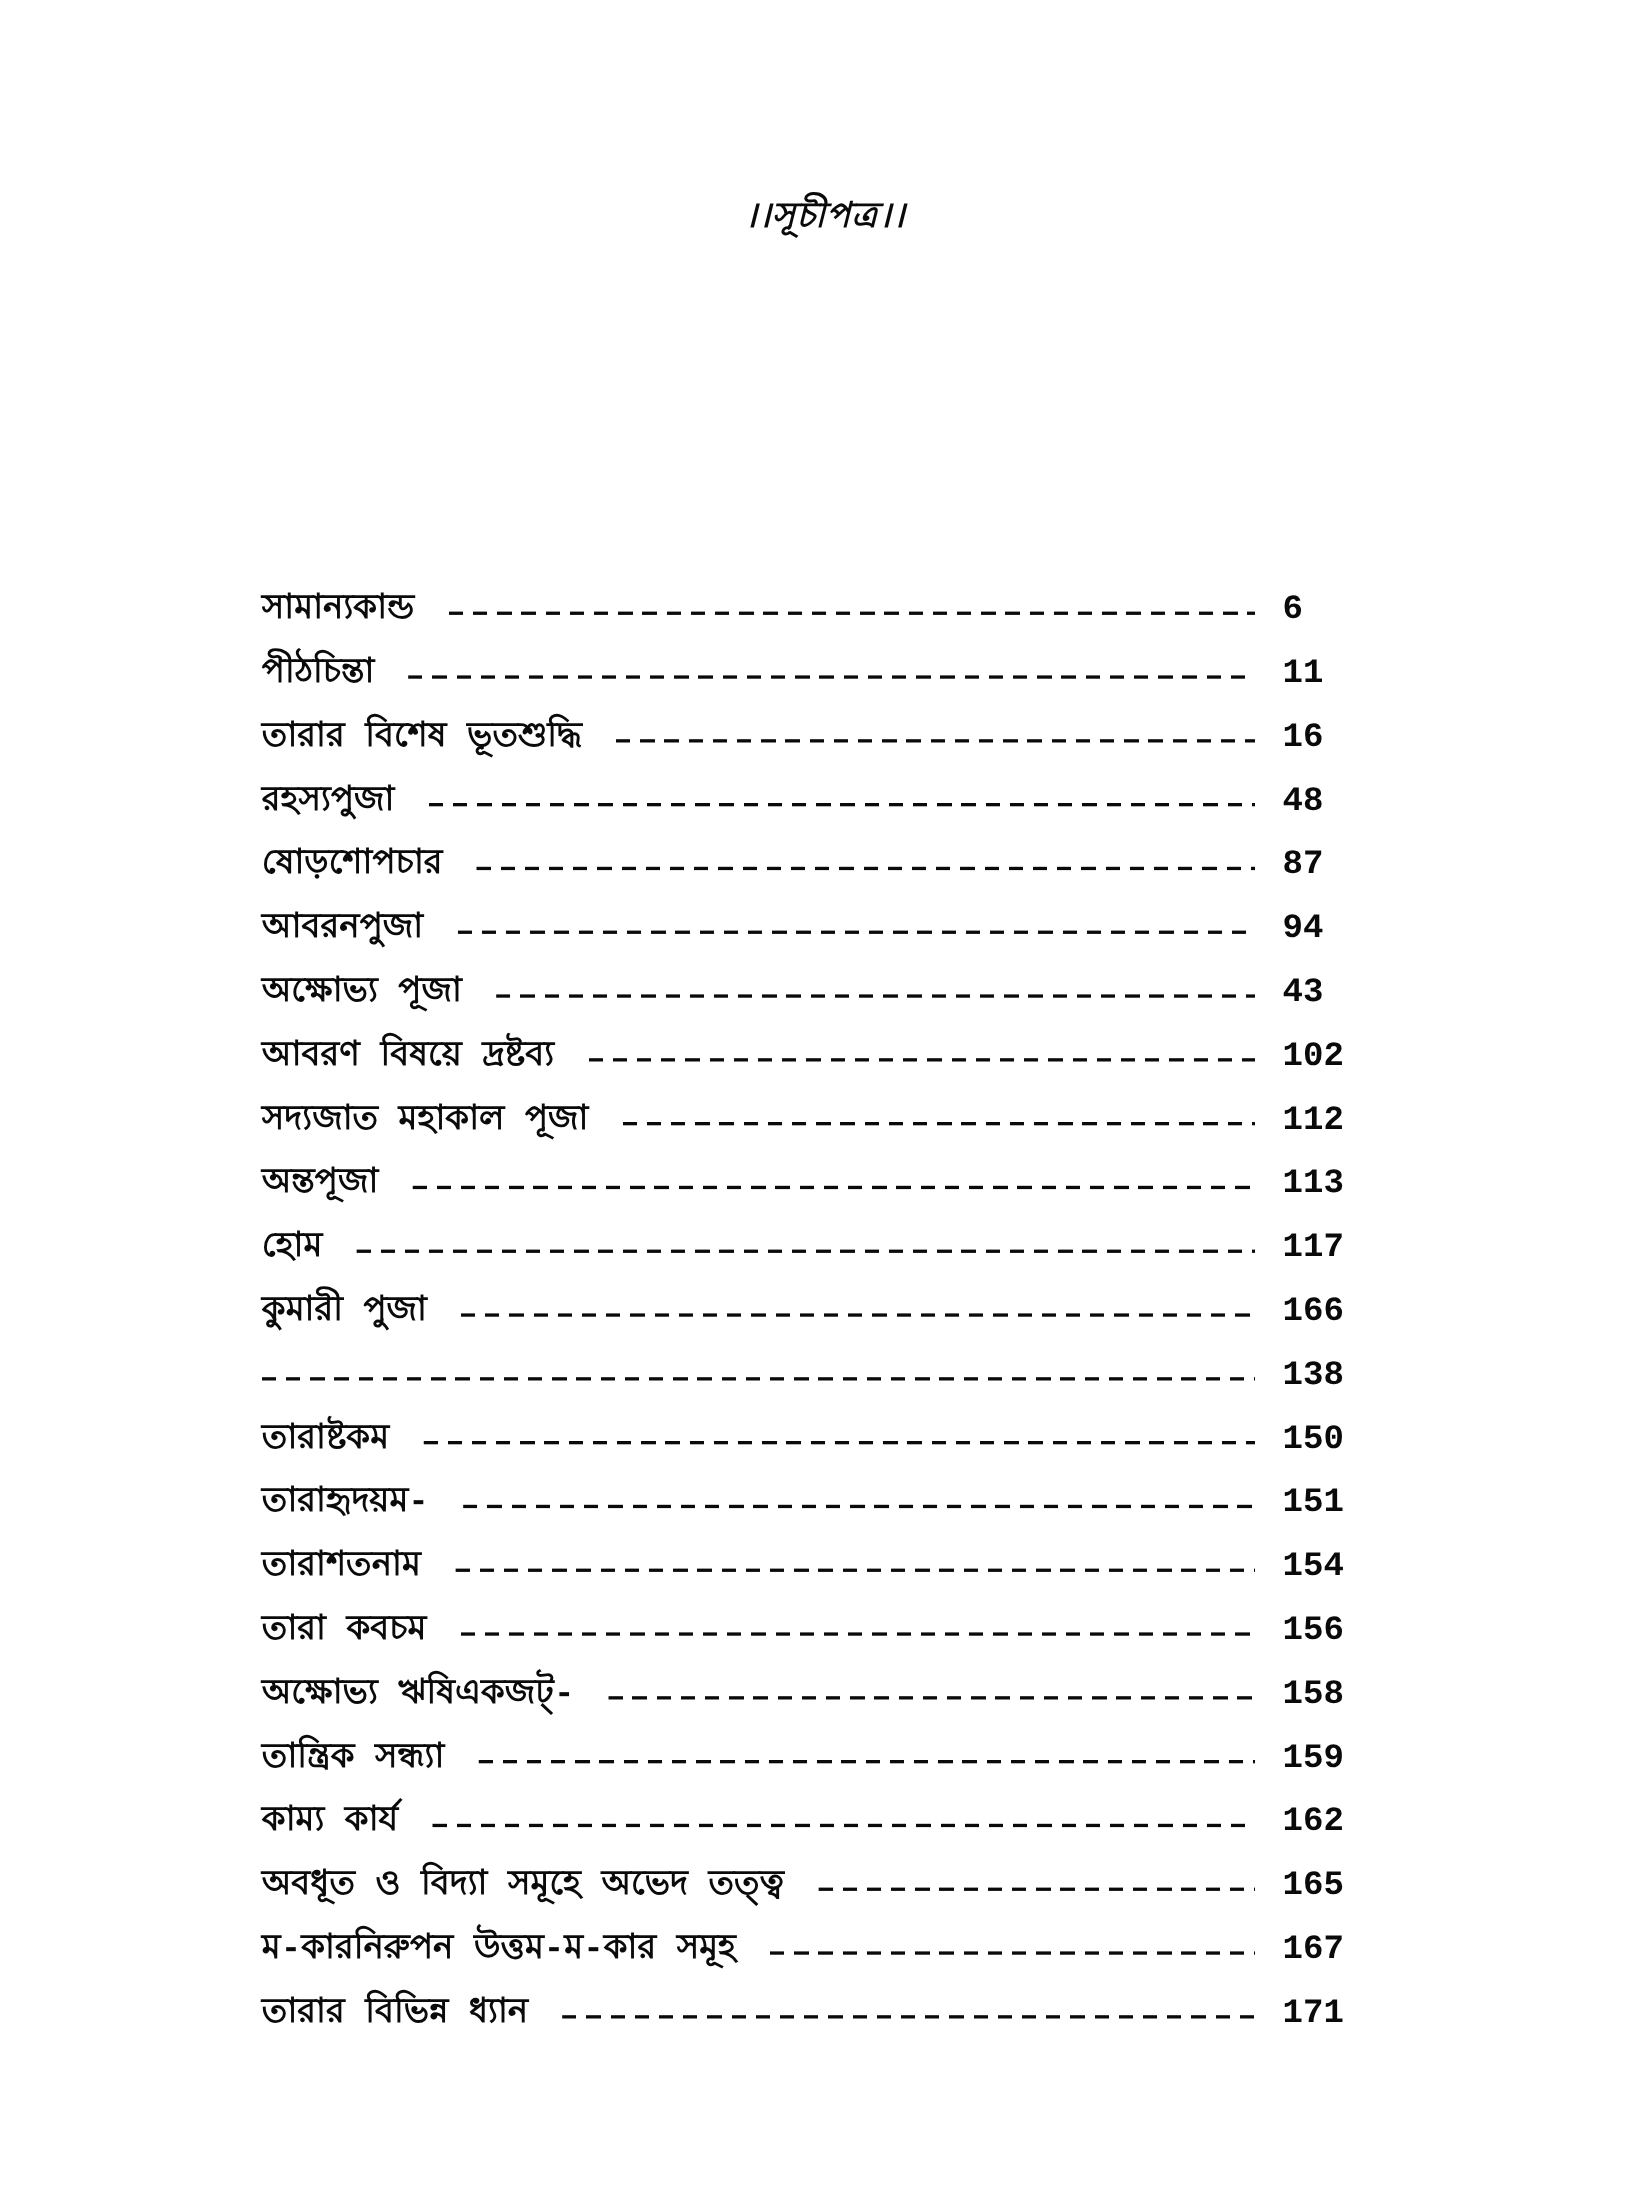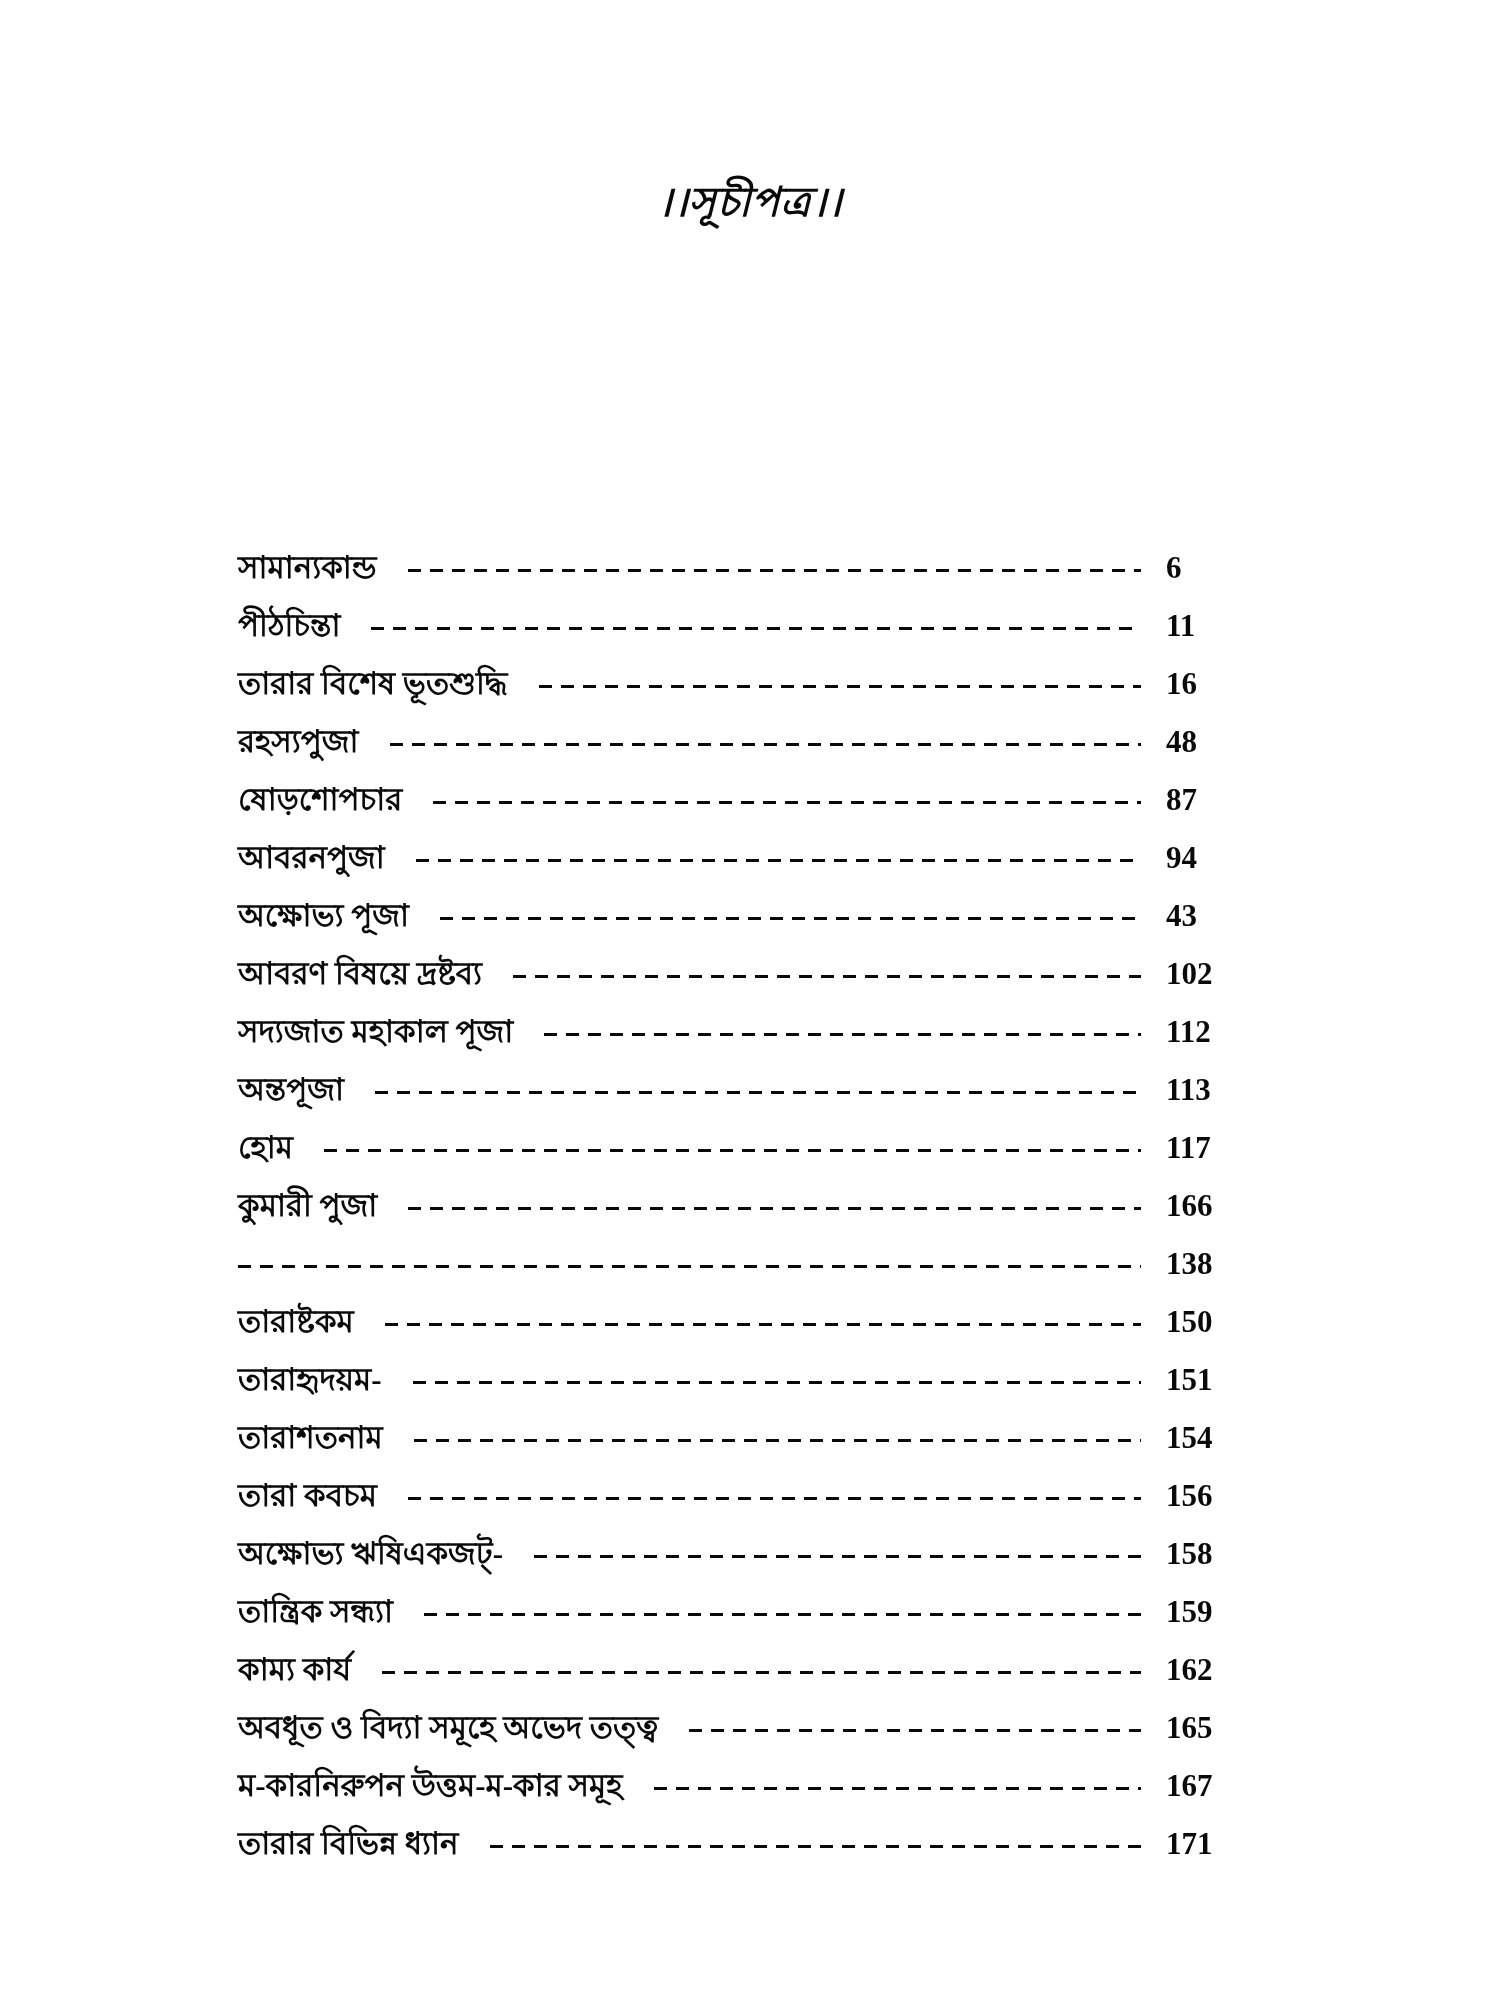--- a/index.html
+++ b/index.html
@@ -17,46 +17,46 @@
   }
   .page {
     width: 1500px;
     height: 2000px;
     box-sizing: border-box;
     padding: 0;
     position: relative;
   }
   .toc-title {
     text-align: center;
-    font-size: 41px;
+    font-size: 32px;
     font-weight: bold;
     font-style: italic;
     letter-spacing: 1px;
     margin-top: 170px;
     margin-bottom: 0;
     font-family: "Liberation Serif", serif;
   }
   .toc-list {
     margin: 0;
     padding: 0;
     list-style: none;
     position: absolute;
     top: 355px;
     left: 238px;
     width: 990px;
   }
   .toc-row {
     display: flex;
-    align-items: flex-end;
+    align-items: center;
     font-size: 31px;
     font-weight: bold;
     line-height: 1.0;
     height: 58px;
     white-space: nowrap;
-    font-family: Liberation Serif, serif;
+    font-family: Liberation Mono, monospace;
     gap: 23px;
   }
   .toc-label {
     flex: 0 0 auto;
     padding-right: 8px;
     font-weight: bold;
     font-size: 31px;
   }
   .toc-dashes {
     flex: 1 1 auto;

